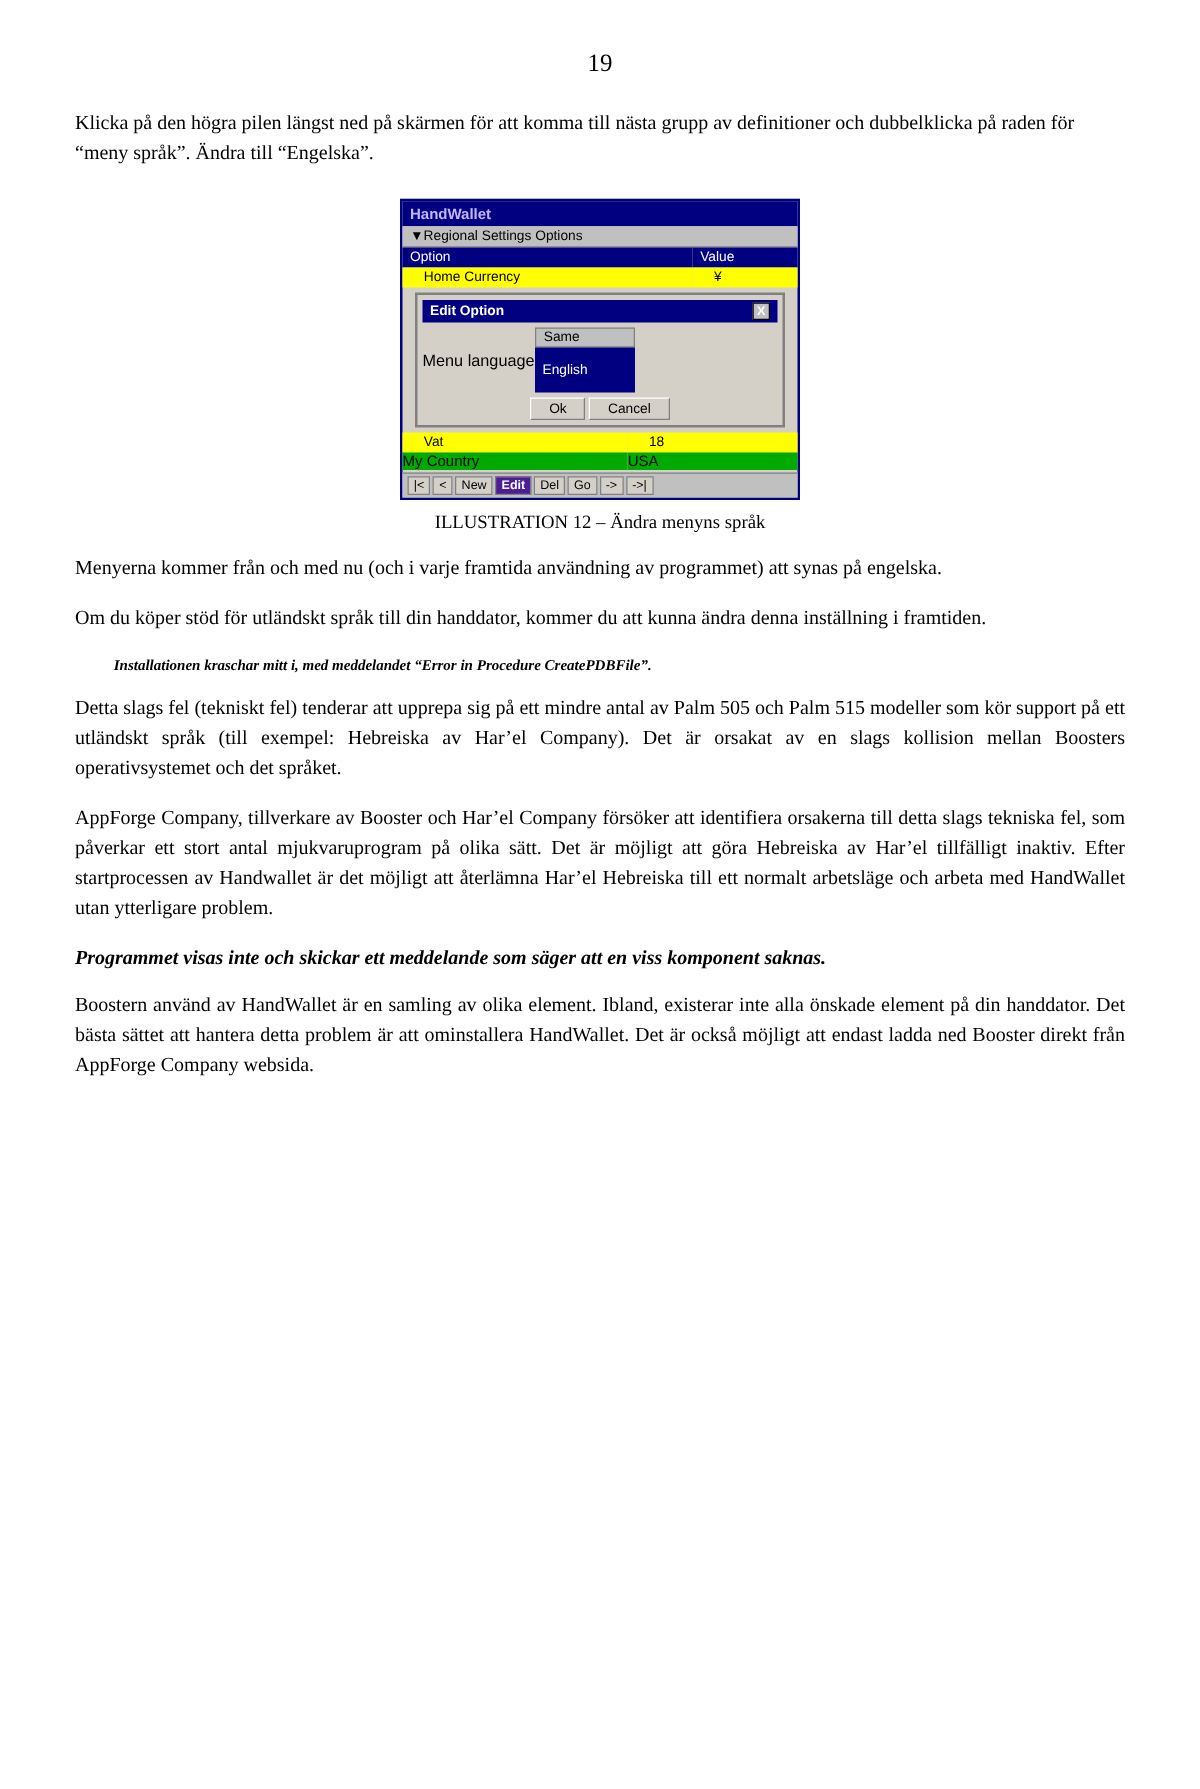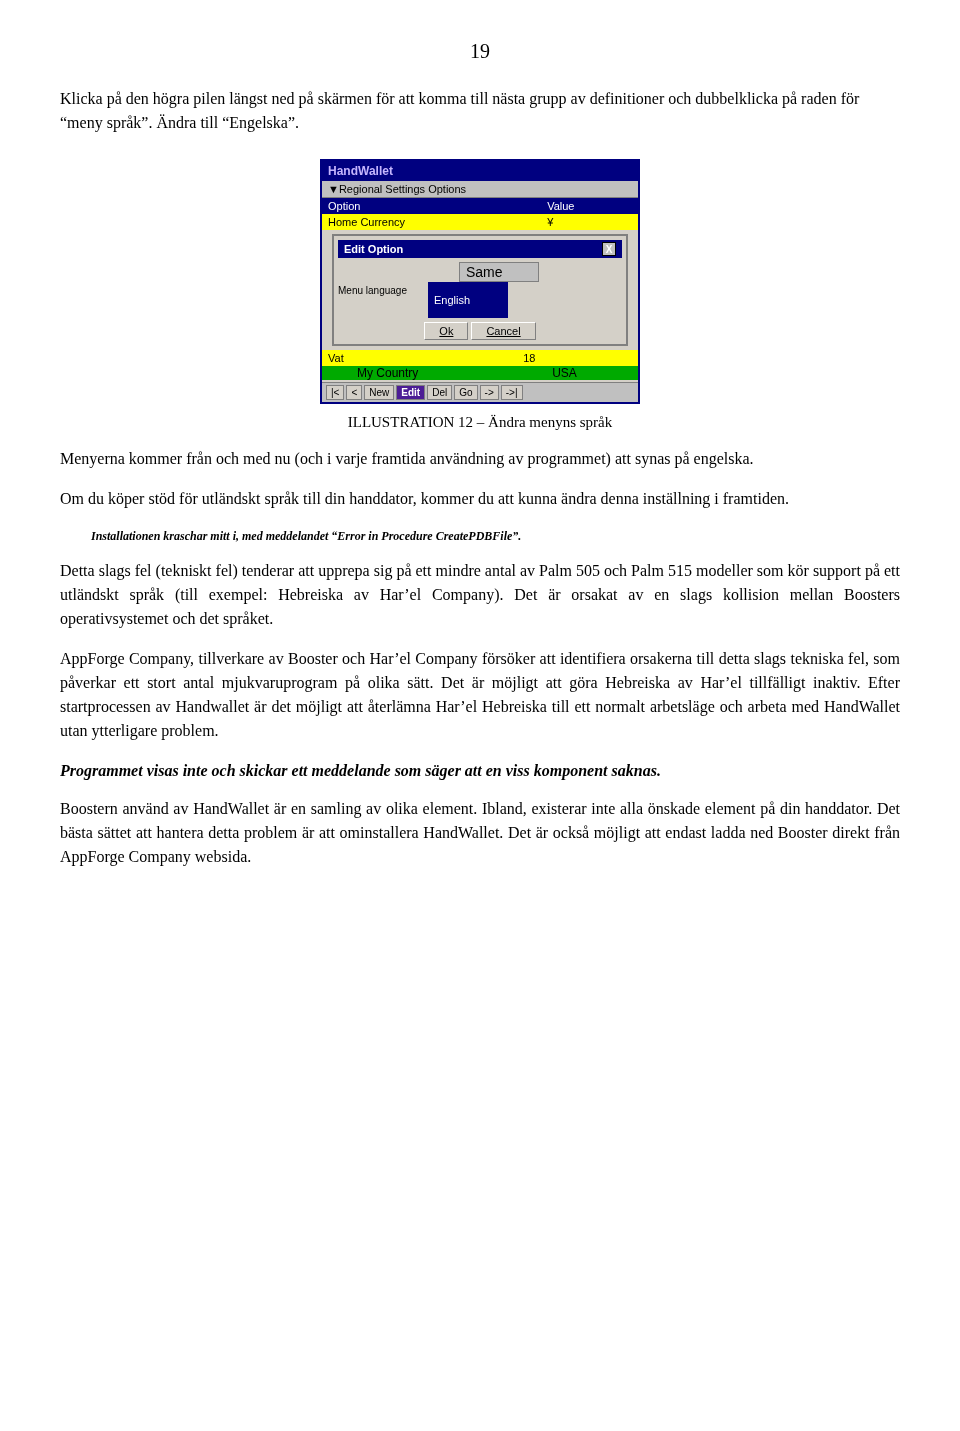--- a/index.html
+++ b/index.html
@@ -66,21 +66,21 @@
       background: #000080;
       color: #ffffff;
       padding: 2px 6px;
       text-align: left;
       font-size: 11px;
       font-weight: normal;
     }
 
     .hw-table tr.yellow td {
       background: #ffff00;
-      padding: 2px 6px;
+      padding: 2px 17px;
       font-size: 11px;
     }
 
     
     .edit-option-popup {
       background: #d4d0c8;
       border: 2px solid #808080;
       margin: 4px 10px;
       padding: 4px;
       position: relative;
@@ -110,54 +110,52 @@
       cursor: pointer;
     }
 
     .edit-option-row {
       display: flex;
       align-items: center;
       margin-bottom: 4px;
     }
 
     .edit-option-label {
-      font-size: 10px;
+      font-size: 13px;
       width: 90px;
       color: #000;
     }
 
     .edit-option-value-area {
       display: flex;
       flex-direction: column;
     }
 
     .edit-option-value-same {
       background: #c0c0c0;
       border: 1px solid #808080;
       padding: 1px 6px;
-      font-size: 14px;
+      font-size: 11px;
       color: #000;
       width: 80px;
-      margin-left: 31px;
     }
 
     .edit-option-value-english {
       background: #000080;
       color: #ffffff;
       padding: 12px 6px;
       font-size: 11px;
       width: 80px;
     }
 
     .edit-option-buttons {
       display: flex;
       justify-content: center;
       gap: 3px;
       margin-top: 4px;
-      text-decoration: underline;
     }
 
     .hw-btn {
       background: #d4d0c8;
       border: 1px solid #808080;
       border-top-color: #ffffff;
       border-left-color: #ffffff;
       padding: 2px 14px;
       font-size: 11px;
       cursor: pointer;
@@ -217,21 +215,20 @@
       font-style: italic;
       font-size: 16px;
       text-align: justify;
       line-height: 1.5;
       margin-bottom: 14px;
     }
 
     .green-row td {
       background: #00aa00 !important;
       color: #000 !important;
-      padding-left: 35px;
     }
   </style>
 </head>
 <body>
 
 <div class="page-number">19</div>
 
 <p class="intro-text">Klicka på den högra pilen längst ned på skärmen för att komma till nästa grupp av definitioner och dubbelklicka på raden för “meny språk”. Ändra till “Engelska”.</p>
 
 <div class="screenshot-container">

